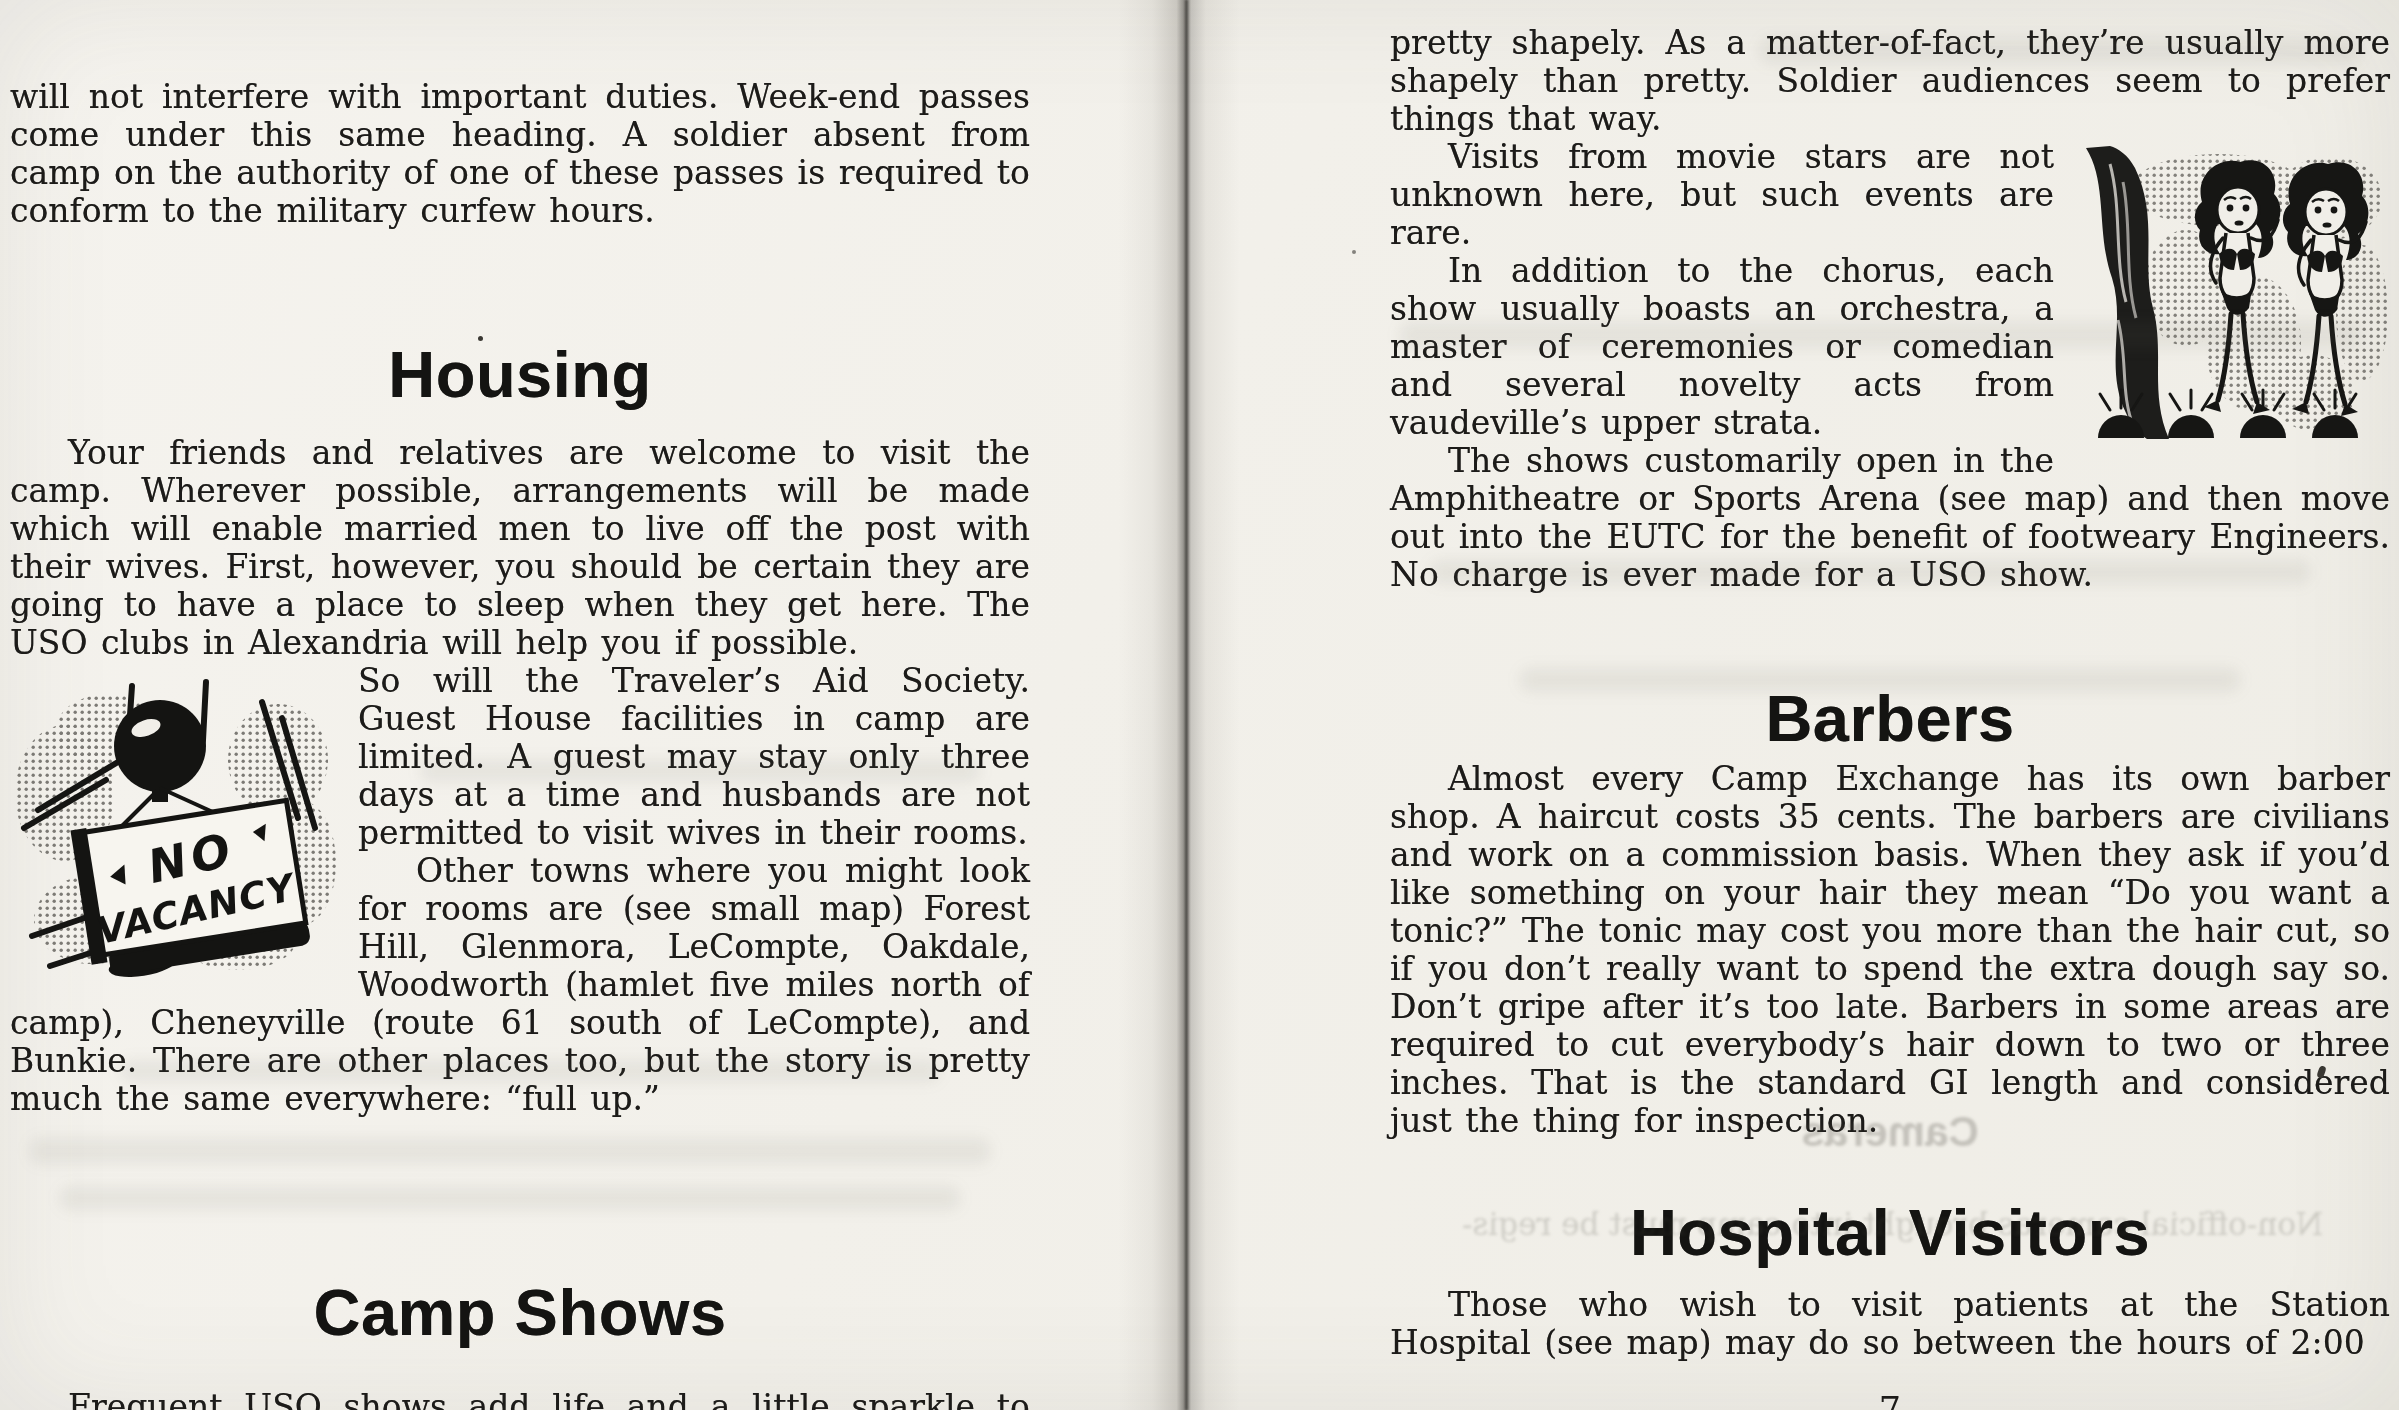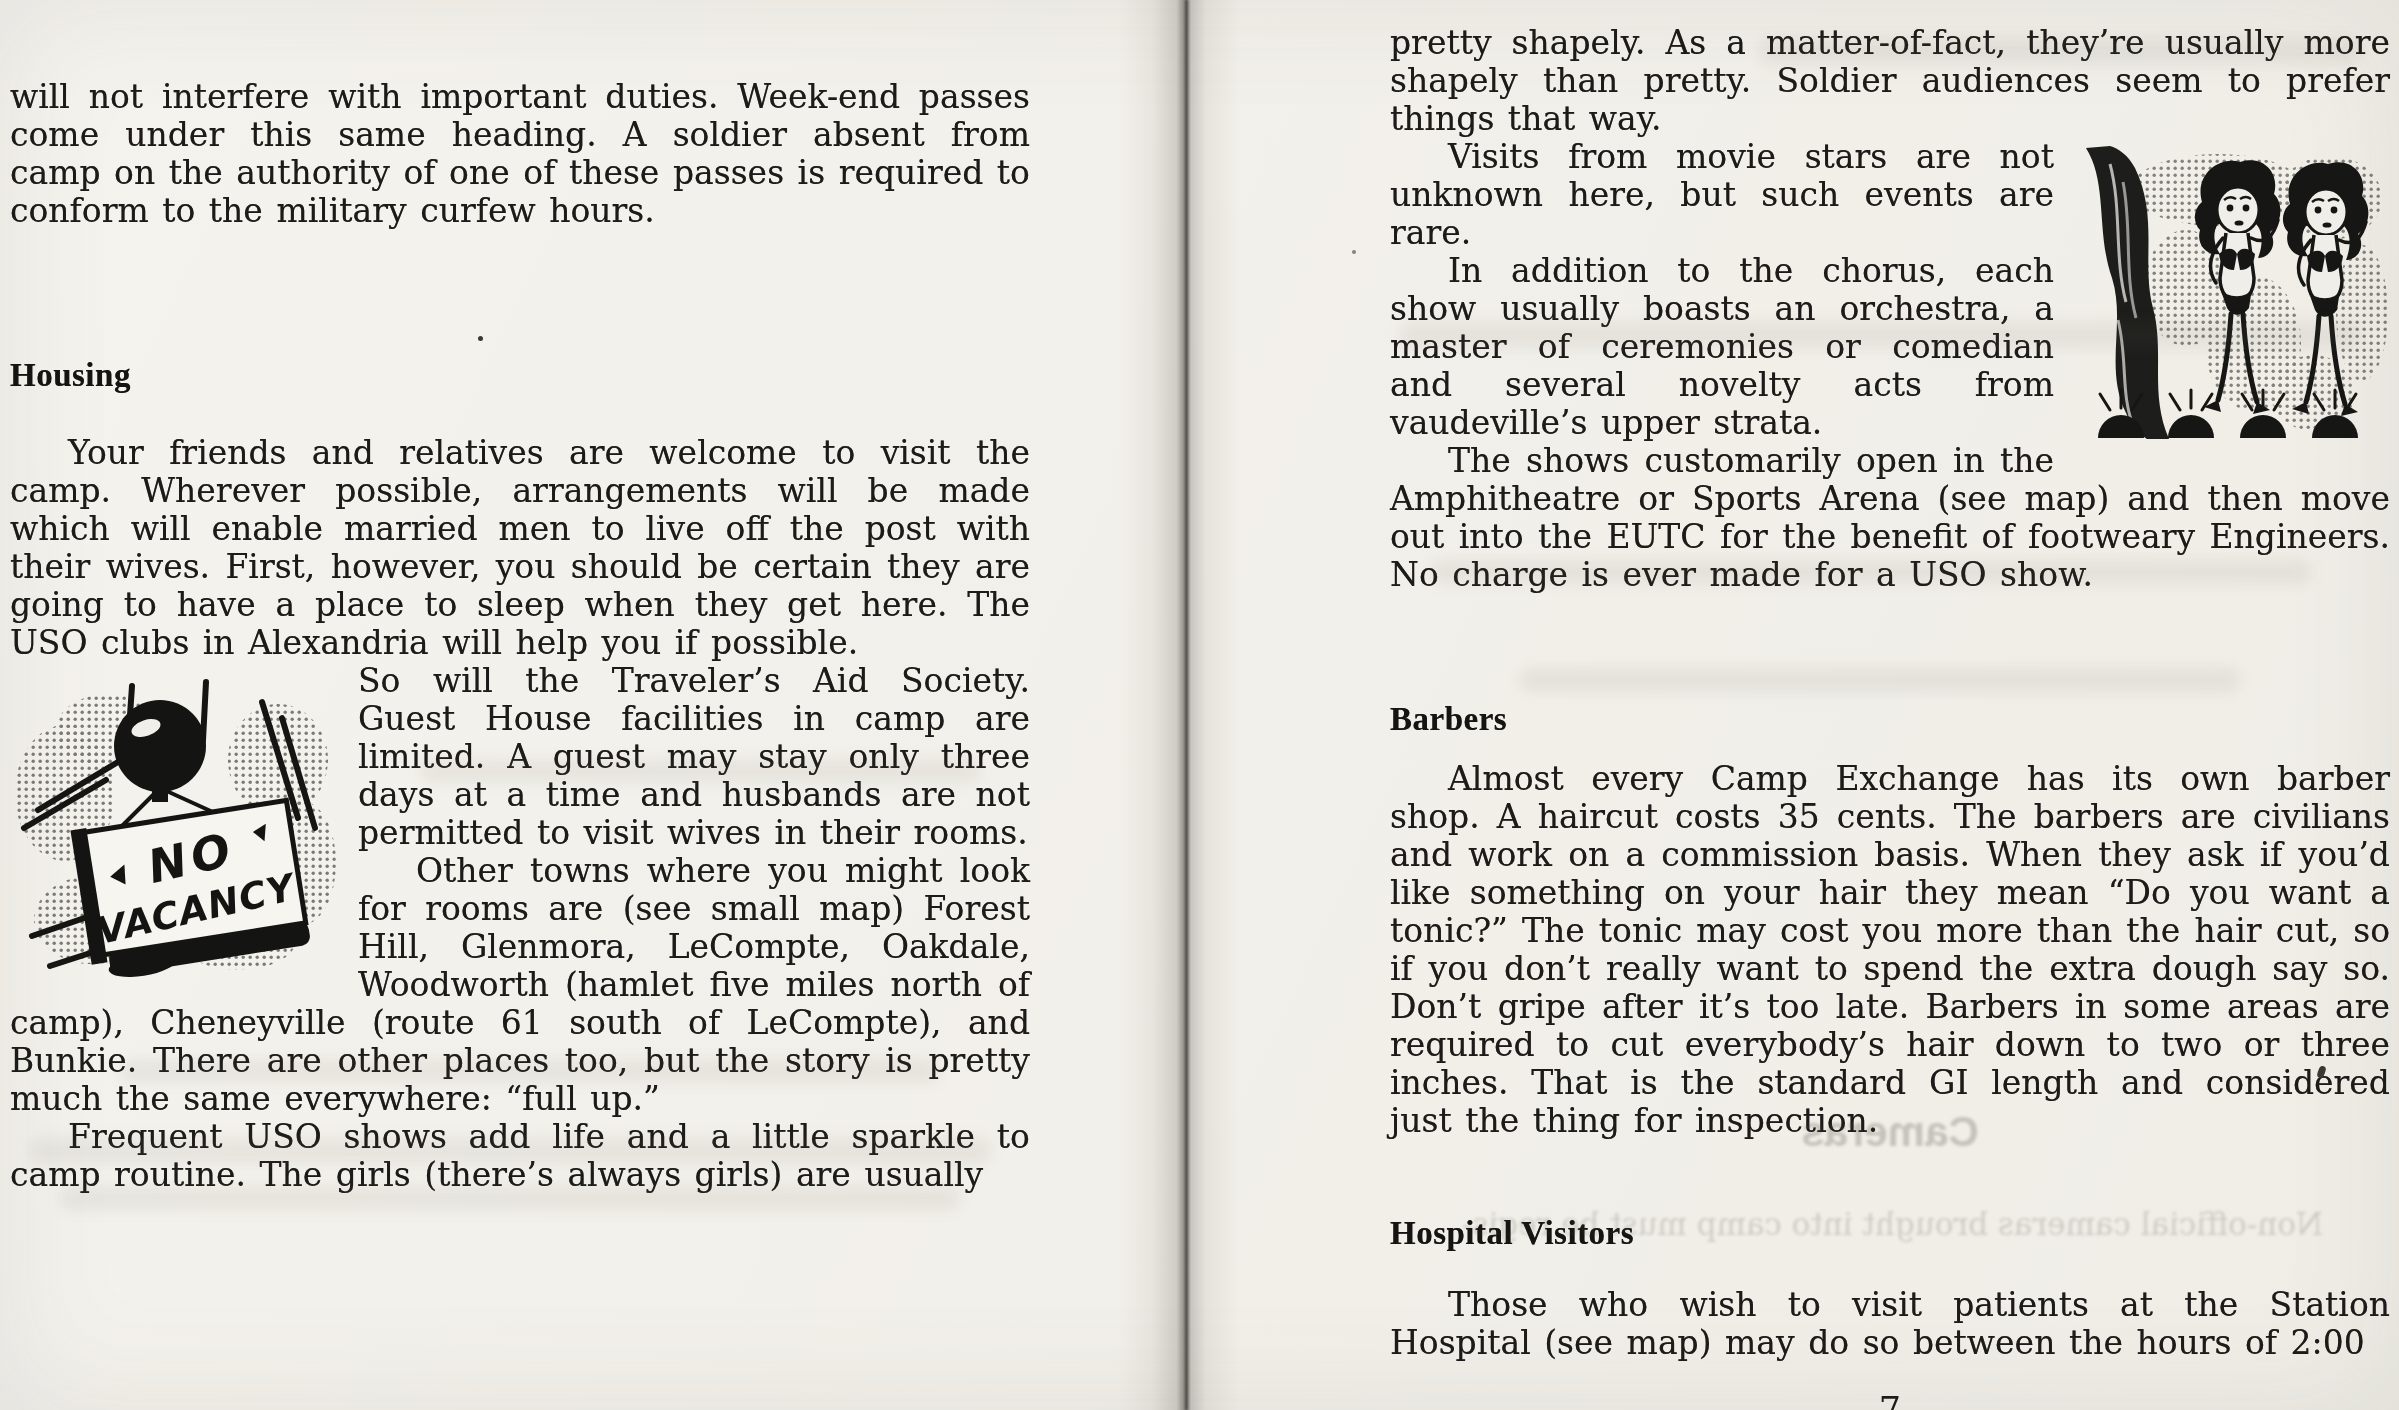--- a/index.html
+++ b/index.html
@@ -11,22 +11,22 @@
   }
   .page{position:absolute;top:12px;height:1410px;}
   .page-left{left:10px;width:1020px;padding-top:66px;box-sizing:border-box;}
   .page-right{left:1390px;width:1000px;padding-top:12px;box-sizing:border-box;}
   .para{
     font-size:33px;line-height:38px;text-align:justify;margin:0;
     word-spacing:3px;text-shadow:0 0 .4px rgba(20,18,15,.55);
   }
   .indent{text-indent:58px;}
   .h{
-    font-family:Liberation Serif, serif;font-weight:bold;
-    font-size:33px;line-height:54px;text-align:left;color:#141412;
+    font-family:Liberation Sans, sans-serif;font-weight:bold;
+    font-size:65px;line-height:54px;text-align:center;color:#141412;
     margin:0;clear:none;letter-spacing:.5px;
     text-shadow:0 0 .6px rgba(10,10,8,.6);
   }
   .h-housing{margin-top:118px;margin-bottom:32px;}
   .h-campshows{margin-top:168px;margin-bottom:48px;clear:both;}
   .h-barbers{margin-top:98px;margin-bottom:14px;clear:both;}
   .h-hospital{margin-top:66px;margin-bottom:26px;}
   .float-nv{float:left;width:332px;height:312px;margin:6px 16px 6px 0;}
   .float-girls{float:right;width:322px;height:312px;margin:0 0 8px 14px;}
   .pageno{font-size:35px;text-align:center;margin-top:28px;word-spacing:6px;}
@@ -110,20 +110,21 @@
           <text x="186" y="208" font-family="DejaVu Sans" font-weight="bold" font-style="italic" font-size="46" text-anchor="middle" fill="#141412" letter-spacing="5" transform="rotate(-4 186 200)">NO</text>
           <text x="182" y="256" font-family="DejaVu Sans" font-weight="bold" font-style="italic" font-size="37" text-anchor="middle" fill="#141412" letter-spacing="1" transform="rotate(-4 182 250)">VACANCY</text>
         </g>
       </svg>
     </div>
 
     <p class="para">So will the Traveler’s Aid Society. Guest House facilities in camp are limited. A guest may stay only three days at a time and husbands are not permitted to visit wives in their rooms.</p>
 
     <p class="para indent">Other towns where you might look for rooms are (see small map) Forest Hill, Glenmora, LeCompte, Oakdale, Woodworth (hamlet five miles north of camp), Cheneyville (route 61 south of LeCompte), and Bunkie. There are other places too, but the story is pretty much the same everywhere: “full up.”</p>
 
+    <h2 class="h h-campshows">Camp Shows</h2>
 
     <p class="para indent">Frequent USO shows add life and a little sparkle to camp routine. The girls (there’s always girls) are usually</p>
   </div>
 
   <div class="gutter"></div>
   <div class="gutter-line"></div>
 
   <div class="page page-right">
 
     <p class="para">pretty shapely. As a matter-of-fact, they’re usually more shapely than pretty. Soldier audiences seem to prefer things that way.</p>

